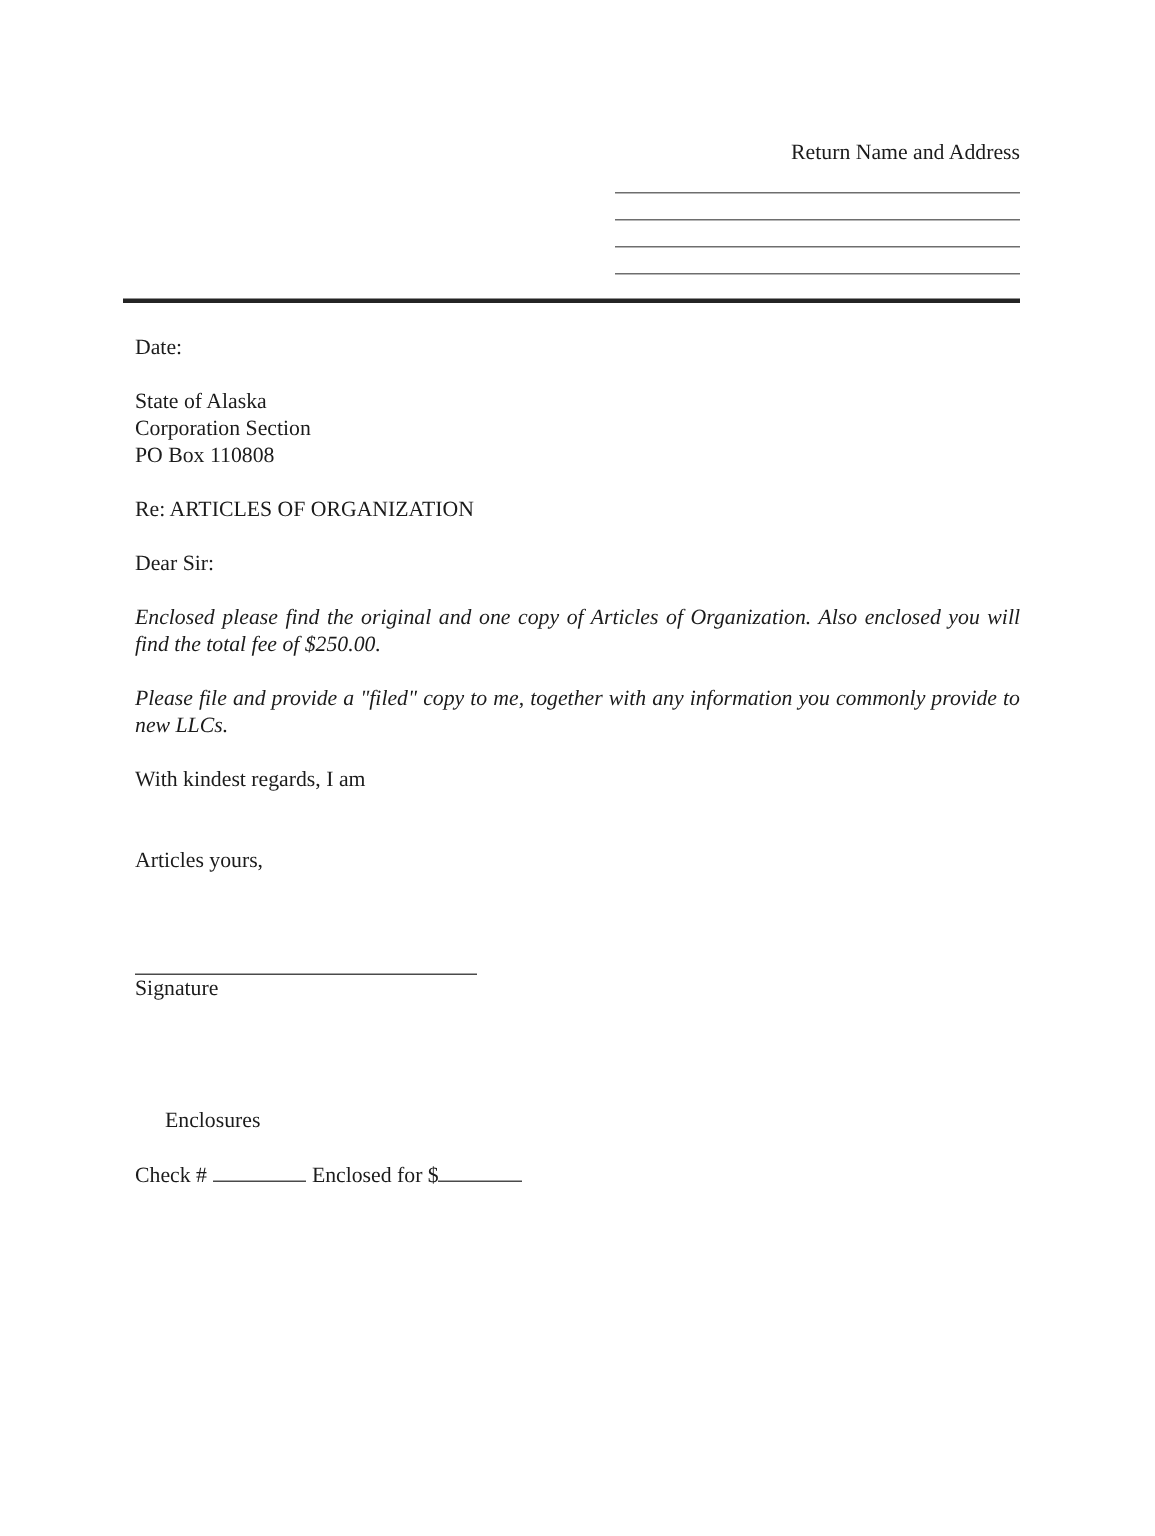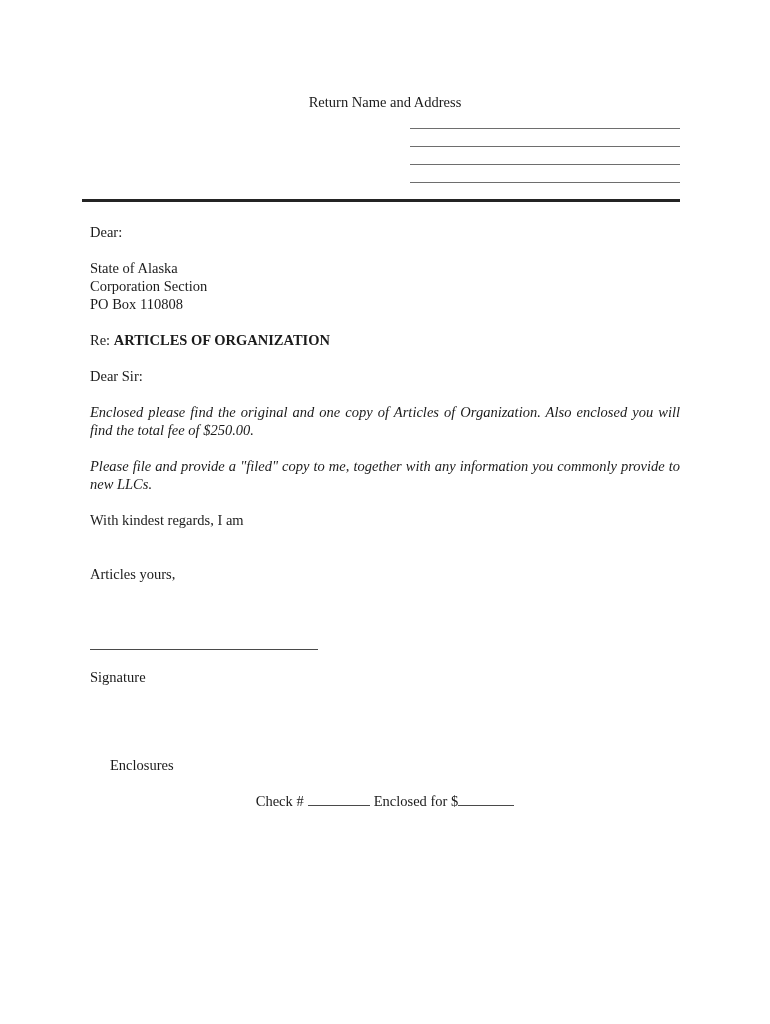--- a/index.html
+++ b/index.html
@@ -13,21 +13,21 @@
     font-size: 14.5px;
     line-height: 18px;
     color: #1b1b1b;
     overflow: hidden;
   }
   
   .header {
     padding: 93px 90px 0 90px;
   }
   .return-label {
-    text-align: center;
+    text-align: right;
     line-height: 18px;
   }
   .blank-lines {
     width: 270px;
     margin-left: auto;
     margin-top: 0;
   }
   .blank-line {
     height: 18px;
     border-bottom: 1px solid #6e6e6e;
@@ -36,32 +36,32 @@
   .rule {
     margin: 16px 0 0 82px;
     width: 598px;
     height: 3px;
     background: #242424;
   }
   
   .letter { padding: 0 90px; }
   .letter p { margin: 18px 0 0 0; }
   .letter p.first { margin-top: 21px; }
-  .re-subject { font-weight: bold; }
+  .re-subject { font-weight: normal; }
   .para-justified { text-align: justify; font-style: italic; }
   .closing { margin-top: 36px !important; }
   .signature-line {
     margin-top: 66px;
     width: 228px;
     border-bottom: 1px solid #4a4a4a;
     height: 0;
   }
-  .signature-label { margin-top: 18px; line-height: 18px; }
+  .signature-label { margin-top: 0; line-height: 18px; }
   .enclosures { margin-top: 70px; line-height: 18px; margin-left: 20px; }
-  .check-line { margin-top: 18px; line-height: 18px; text-align: center; }
+  .check-line { margin-top: 18px; line-height: 18px; }
   .fill-blank {
     display: inline-block;
     border-bottom: 1px solid #4a4a4a;
     height: 14px;
     vertical-align: baseline;
   }
   .fill-blank.check-no { width: 62px; margin: 0 4px; }
   .fill-blank.check-amt { width: 56px; }
 </style>
 </head>
@@ -76,21 +76,21 @@
       <div class="blank-line"></div>
       <div class="blank-line"></div>
       <div class="blank-line"></div>
     </div>
   </div>
 
   <div class="rule"></div>
 
   <div class="letter">
 
-    <p class="first">Dear:</p>
+    <p class="first">Date:</p>
 
     <p class="recipient">
       </p>
       <div style="margin-top:18px">State of Alaska</div>
       <div>Corporation Section</div>
       <div>PO Box 110808</div>
     <p></p>
 
     <p><span>Re: </span><span class="re-subject">ARTICLES OF ORGANIZATION</span></p>
 

